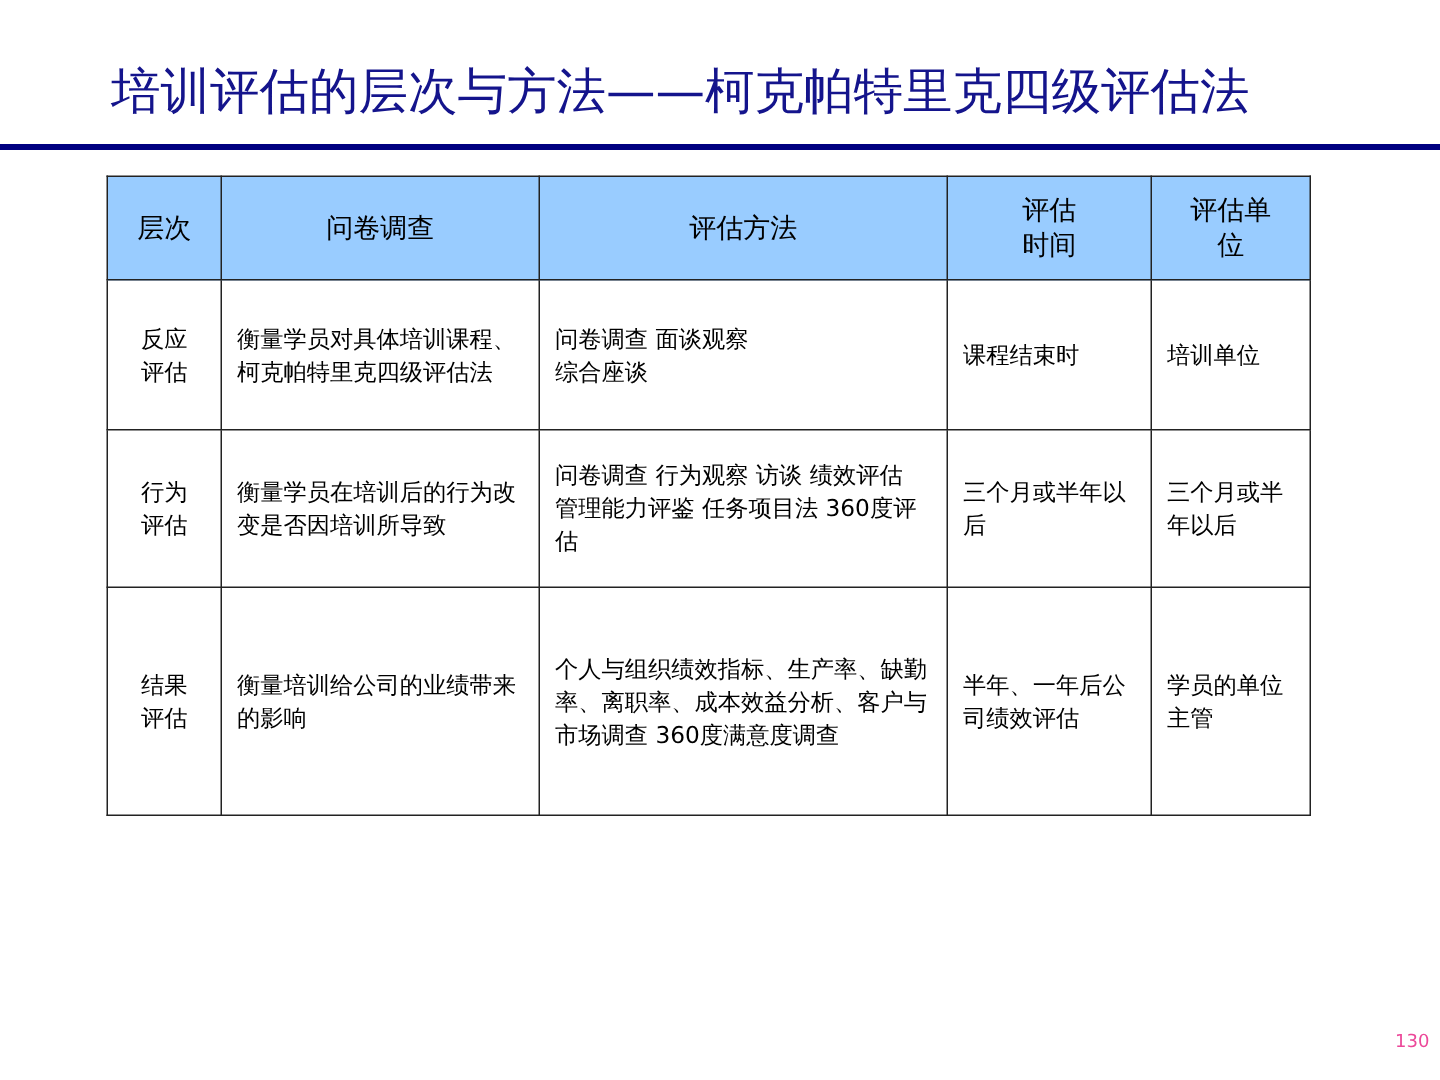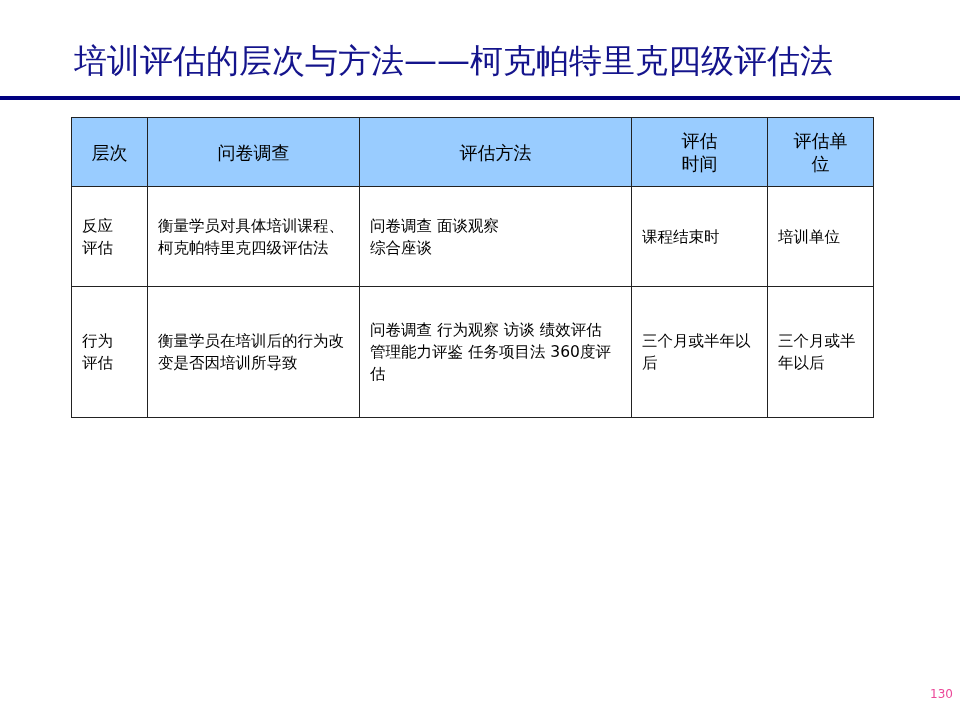--- a/index.html
+++ b/index.html
@@ -25,21 +25,21 @@
   table.grid th, table.grid td {
     border: 1.5px solid #222;
     padding: 0 10px;
     vertical-align: middle;
     font-size: 15.5px; line-height: 22px;
   }
   table.grid th {
     background: #99ccff; font-weight: normal;
     font-size: 18px; line-height: 23px; text-align: center; height: 68px;
   }
-  table.grid td.lvl { text-align: left; padding-left: 10px; }
+  table.grid td.lvl { text-align: center; padding-left: 10px; }
   .pagenum {
     position: absolute; left: 930px; top: 687px;
     font-size: 12px; color: #ec4899;
   }
 </style>
 </head>
 <body>
 
 <div class="title">培训评估的层次与方法——柯克帕特里克四级评估法</div>
 <div class="title-rule"></div>
@@ -66,24 +66,32 @@
   <tbody>
     <tr style="height:100px">
       <td class="lvl" style="white-space:pre-line">反应
 评估</td>
       <td>衡量学员对具体培训课程、柯克帕特里克四级评估法</td>
       <td style="white-space:pre-line">问卷调查 面谈观察
 综合座谈</td>
       <td style="white-space:pre-line">课程结束时</td>
       <td>培训单位</td>
     </tr>
-    <tr style="height:131px">
+    <tr style="height:105px">
       <td class="lvl" style="white-space:pre-line">行为
 评估</td>
       <td>衡量学员在培训后的行为改变是否因培训所导致</td>
       <td>问卷调查 行为观察 访谈 绩效评估 管理能力评鉴 任务项目法 360度评估</td>
       <td>三个月或半年以后</td>
       <td>三个月或半年以后</td>
     </tr>
+    <tr style="height:152px">
+      <td class="lvl" style="white-space:pre-line">结果
+评估</td>
+      <td>衡量培训给公司的业绩带来的影响</td>
+      <td>个人与组织绩效指标、生产率、缺勤率、离职率、成本效益分析、客户与市场调查 360度满意度调查</td>
+      <td>半年、一年后公司绩效评估</td>
+      <td>学员的单位主管</td>
+    </tr>
   </tbody>
 </table>
 
 <div class="pagenum">130</div>
 
 </body></html>

